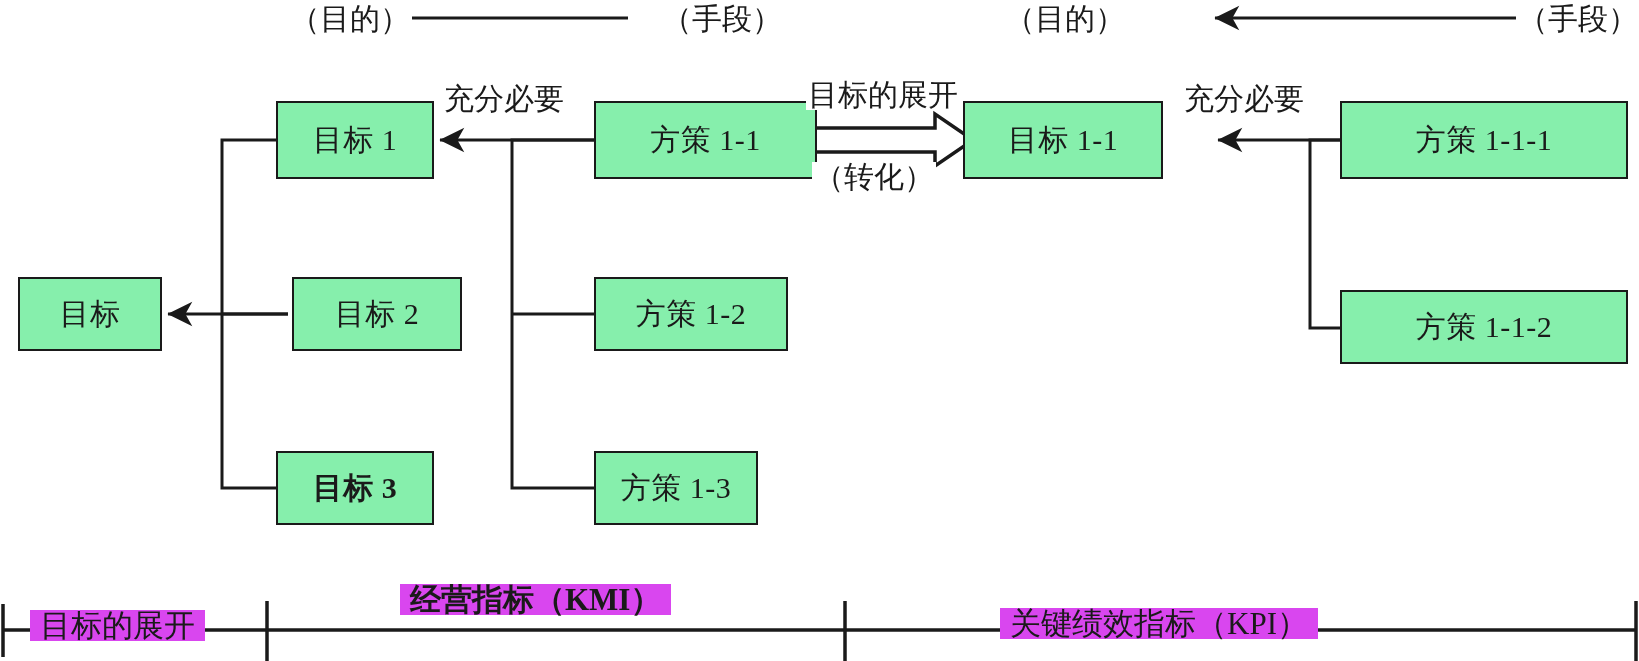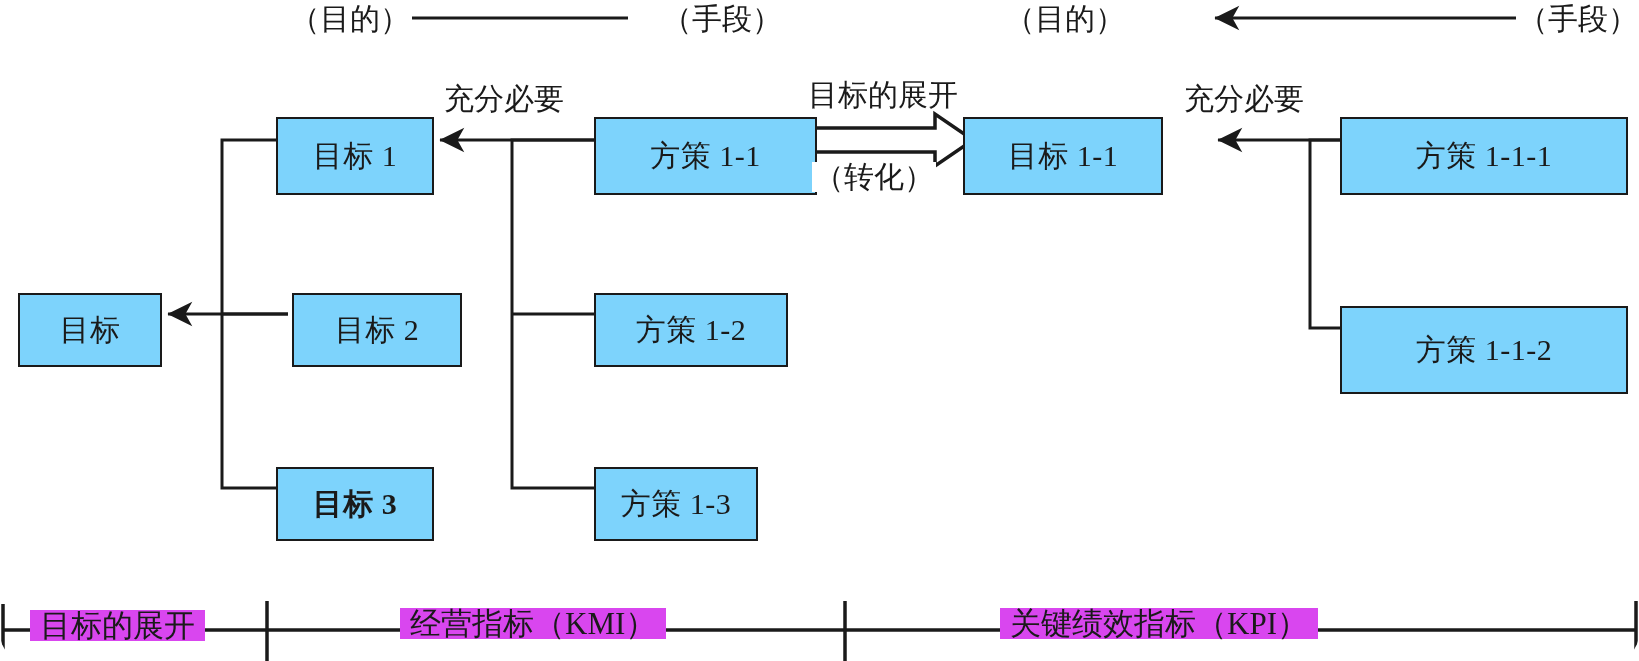--- a/index.html
+++ b/index.html
@@ -11,44 +11,42 @@
   body {
     font-family: "Liberation Serif", "DejaVu Serif", serif;
     color: #1a1a1a;
   }
   #canvas {
     position: relative;
     width: 1639px;
     height: 661px;
     background: #ffffff;
     overflow: hidden;
-    border-radius: 27px;
   }
   svg.layer {
     position: absolute;
     left: 0;
     top: 0;
     width: 1639px;
     height: 661px;
     pointer-events: none;
   }
   .node {
     position: absolute;
     box-sizing: border-box;
     border: 2.5px solid #1a1a1a;
-    background: #7dd3fc;
+    background: #86efac;
     display: flex;
     align-items: center;
     justify-content: center;
     font-size: 30px;
     line-height: 1;
     letter-spacing: 0.5px;
     white-space: nowrap;
     z-index: 3;
-    margin-top: 16px;
   }
   .free-label {
     position: absolute;
     font-size: 30px;
     line-height: 1;
     white-space: nowrap;
     z-index: 4;
     background: #ffffff;
     padding: 0 2px;
   }
@@ -116,19 +114,19 @@
   <div class="node" style="left:292px;  top:277px; width:170px; height:74px;">目标 2</div>
   <div class="node" style="left:276px;  top:451px; width:158px; height:74px;font-weight:bold;">目标 3</div>
 
   <div class="node" style="left:594px;  top:101px; width:223px; height:78px;">方策 1-1</div>
   <div class="node" style="left:594px;  top:277px; width:194px; height:74px;">方策 1-2</div>
   <div class="node" style="left:594px;  top:451px; width:164px; height:74px;">方策 1-3</div>
 
   <div class="node" style="left:963px;  top:101px; width:200px; height:78px;">目标 1-1</div>
 
   <div class="node" style="left:1340px; top:101px; width:288px; height:78px;">方策 1-1-1</div>
-  <div class="node" style="left:1340px; top:290px; width:288px; height:88px;">方策 1-1-2</div>
+  <div class="node" style="left:1340px; top:290px; width:288px; height:74px;">方策 1-1-2</div>
 
   <div class="legend-label" style="left:30px;  top:610px;">目标的展开</div>
-  <div class="legend-label" style="left:400px; top:608px;">经营指标（KMI）</div>
+  <div class="legend-label" style="left:400px; top:584px;font-weight:bold;">经营指标（KMI）</div>
   <div class="legend-label" style="left:1000px; top:608px;">关键绩效指标（KPI）</div>
 
 </div>
 
 </body></html>

